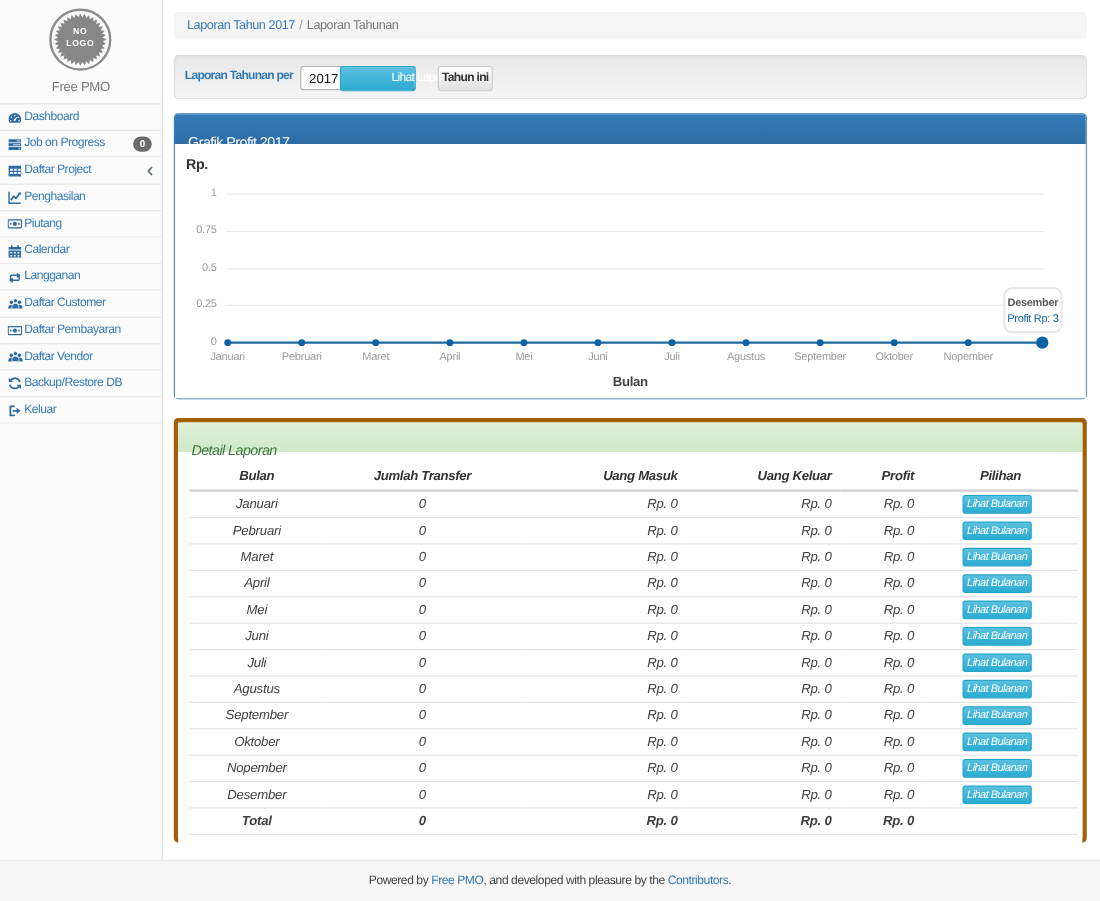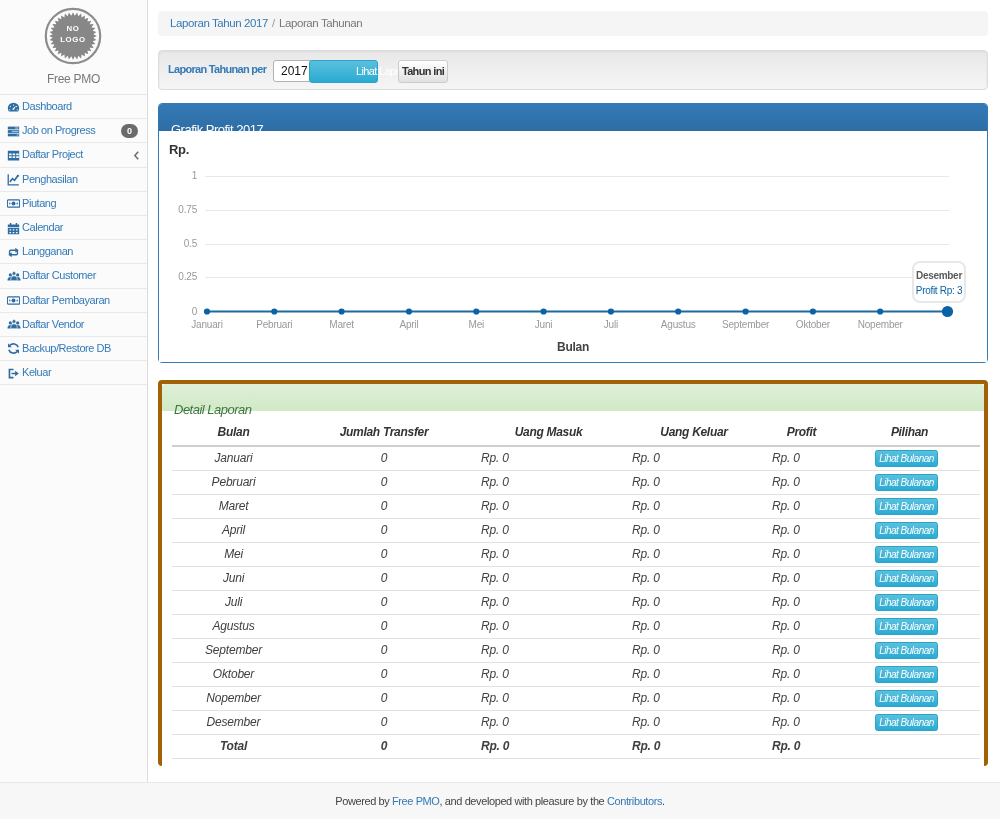--- a/index.html
+++ b/index.html
@@ -46,21 +46,21 @@
 .tooltip b { color:#5a5a5a; }
 .tooltip .val { color:#0b62a4; }
 
 #detailpanel { top:380px; height:386px; border:4px solid #a16207;font-style:italic; }
 #detailpanel .phead { background:linear-gradient(to bottom,#dff0d8 0,#d0e9c6 100%); color:#3c763d; }
 .dbody { padding:8px 10px 10px; background:#fff; }
 table.rpt { width:808px; border-collapse:collapse; table-layout:fixed; font-size:12px; letter-spacing:-0.2px; color:#404040; }
 table.rpt th { font-weight:bold; letter-spacing:-0.3px; color:#333; padding:4.5px 8px; border-bottom:2px solid #cfcfcf; line-height:17px; }
 table.rpt td { padding:0 8px; border-bottom:1px solid #e2e2e2; height:24px; line-height:16px; vertical-align:middle; }
 .cc { text-align:center; }
-.cr { }
+.cr { text-align:right; }
 .btnxs { display:inline-block; margin-right:6px; width:63px; height:17px; line-height:15px; vertical-align:middle; border-radius:2.5px; background:linear-gradient(to bottom,#5bc0de 0,#2aabd2 100%); border:1px solid #28a4c9; color:#fff; font-size:10px; letter-spacing:-0.5px; text-align:center; }
 </style>
 </head>
 <body>
 <div class="sidebar">
   <div class="logoarea">
     <svg width="58" height="58" viewBox="-29 -29 58 58">
       <circle cx="0" cy="0" r="27.2" fill="none" stroke="#8d8d8d" stroke-width="2.2"></circle>
       <polygon fill="#878787" points="0.0,-23.8 1.8,-20.3 4.1,-23.4 5.3,-19.7 8.1,-22.4 8.6,-18.5 11.9,-20.6 11.7,-16.7 15.3,-18.2 14.4,-14.4 18.2,-15.3 16.7,-11.7 20.6,-11.9 18.5,-8.6 22.4,-8.1 19.7,-5.3 23.4,-4.1 20.3,-1.8 23.8,0.0 20.3,1.8 23.4,4.1 19.7,5.3 22.4,8.1 18.5,8.6 20.6,11.9 16.7,11.7 18.2,15.3 14.4,14.4 15.3,18.2 11.7,16.7 11.9,20.6 8.6,18.5 8.1,22.4 5.3,19.7 4.1,23.4 1.8,20.3 0.0,23.8 -1.8,20.3 -4.1,23.4 -5.3,19.7 -8.1,22.4 -8.6,18.5 -11.9,20.6 -11.7,16.7 -15.3,18.2 -14.4,14.4 -18.2,15.3 -16.7,11.7 -20.6,11.9 -18.5,8.6 -22.4,8.1 -19.7,5.3 -23.4,4.1 -20.3,1.8 -23.8,0.0 -20.3,-1.8 -23.4,-4.1 -19.7,-5.3 -22.4,-8.1 -18.5,-8.6 -20.6,-11.9 -16.7,-11.7 -18.2,-15.3 -14.4,-14.4 -15.3,-18.2 -11.7,-16.7 -11.9,-20.6 -8.6,-18.5 -8.1,-22.4 -5.3,-19.7 -4.1,-23.4 -1.8,-20.3"></polygon>
       <text x="0" y="-4.8" fill="#fff" font-size="7.8" font-weight="bold" text-anchor="middle" letter-spacing="0.7">NO</text>

